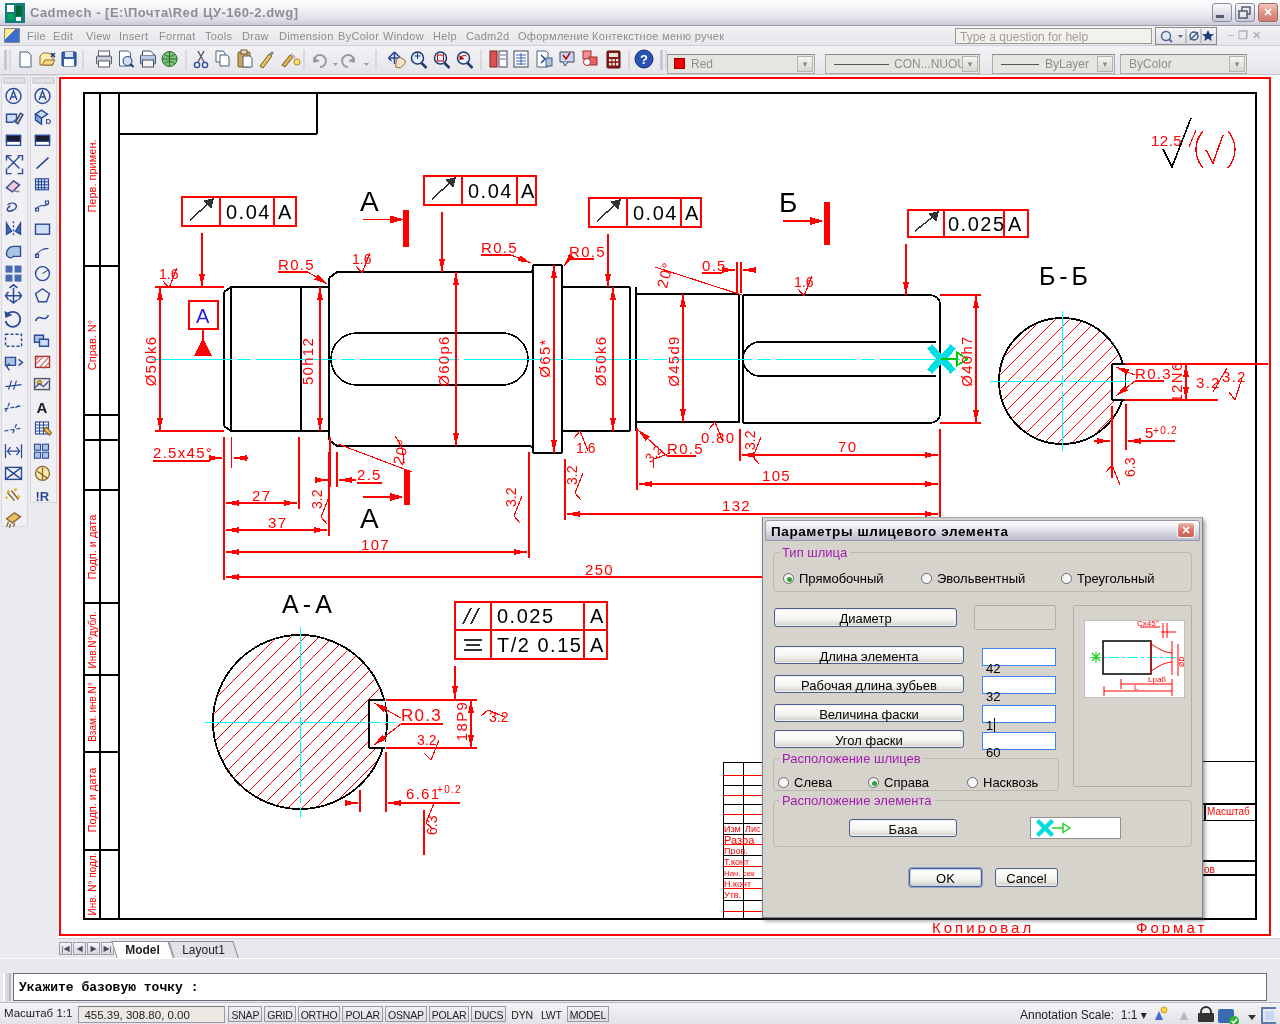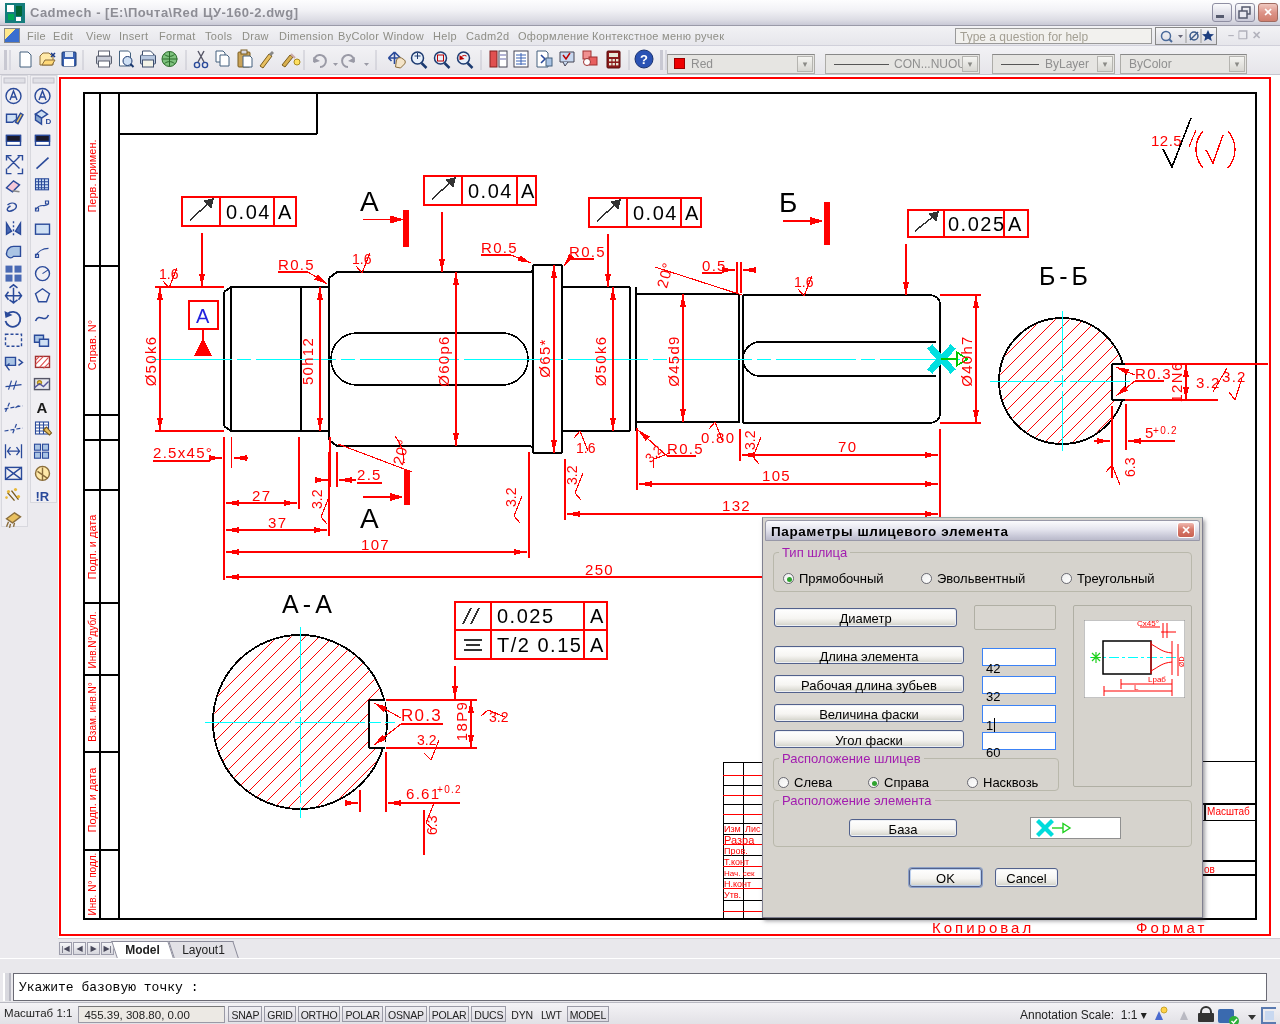--- a/index.html
+++ b/index.html
@@ -25,21 +25,21 @@
 
 #canvas{left:58px;top:75px;width:1222px;height:863px;background:#ffffff}
 
 #tabbar{left:58px;top:938px;width:1222px;height:20px;background:#e9e8ec;border-top:1px solid #cfcfd6;font-size:12px}
 .navb{float:left;width:13px;height:13px;margin:3px 0 0 1px;background:linear-gradient(#f6f6f8,#d6d6dd);border:1px solid #9d9dab;font-size:8px;color:#4a4a5c;text-align:center;line-height:12px}
 .tab{float:left;height:17px;margin-top:2px;padding:1px 10px 0 10px;border:1px solid #8b8b9a;border-bottom:none;background:#e2e1e6;color:#222;transform:skewX(18deg)}
 .tab>span{display:inline-block;transform:skewX(-18deg)}
 .tab.act{background:#fff;font-weight:bold}
 
 #cmdzone{left:0;top:958px;width:1280px;height:44px;background:#e9e8ec;border-top:1px solid #fff}
-#cmdbox{position:absolute;left:13px;top:14px;width:1254px;height:28px;background:#fff;border:1px solid #6a6a74;font-family:"Liberation Mono",monospace;font-size:13px;font-weight:normal;padding:6px 0 0 5px}
+#cmdbox{position:absolute;left:13px;top:14px;width:1254px;height:28px;background:#fff;border:1px solid #6a6a74;font-family:"Liberation Mono",monospace;font-size:13px;font-weight:bold;padding:6px 0 0 5px}
 #cmdgrip{position:absolute;left:3px;top:14px;width:8px;height:28px;border-left:2px solid #fff;border-right:2px solid #b8b8c2;background:#d8d8de}
 
 #statusbar{left:0;top:1002px;width:1280px;height:22px;background:linear-gradient(#f4f3f6,#e2e1e6);border-top:1px solid #b9b9c2;font-size:12px;color:#222}
 .sbtn{float:left;height:16px;margin:3px 1px 0 1px;padding:2px 2px 0 2px;border:1px solid #9a9aa6;background:linear-gradient(#f0eff3,#dcdbe2);font-size:10.5px;letter-spacing:-.2px}
 .sflat{float:left;height:16px;margin:3px 1px 0 1px;padding:3px 3px 0 3px;font-size:10.5px;letter-spacing:-.2px}
 #coordbox{float:left;width:147px;height:17px;margin:3px 2px 0 6px;border:1px solid #9a9aa6;border-top-color:#777;background:#ece9e4;padding:2px 0 0 5px;font-size:11.5px}
 svg{position:absolute;left:0;top:0}
 text{font-family:"Liberation Sans",sans-serif}
 
 #dlg{left:762px;top:517px;width:441px;height:401px;background:#d6d3cd;border:1px solid #808090;border-top-color:#9aa;box-shadow:2px 3px 4px rgba(60,60,70,.5);font-size:13px;color:#000}

